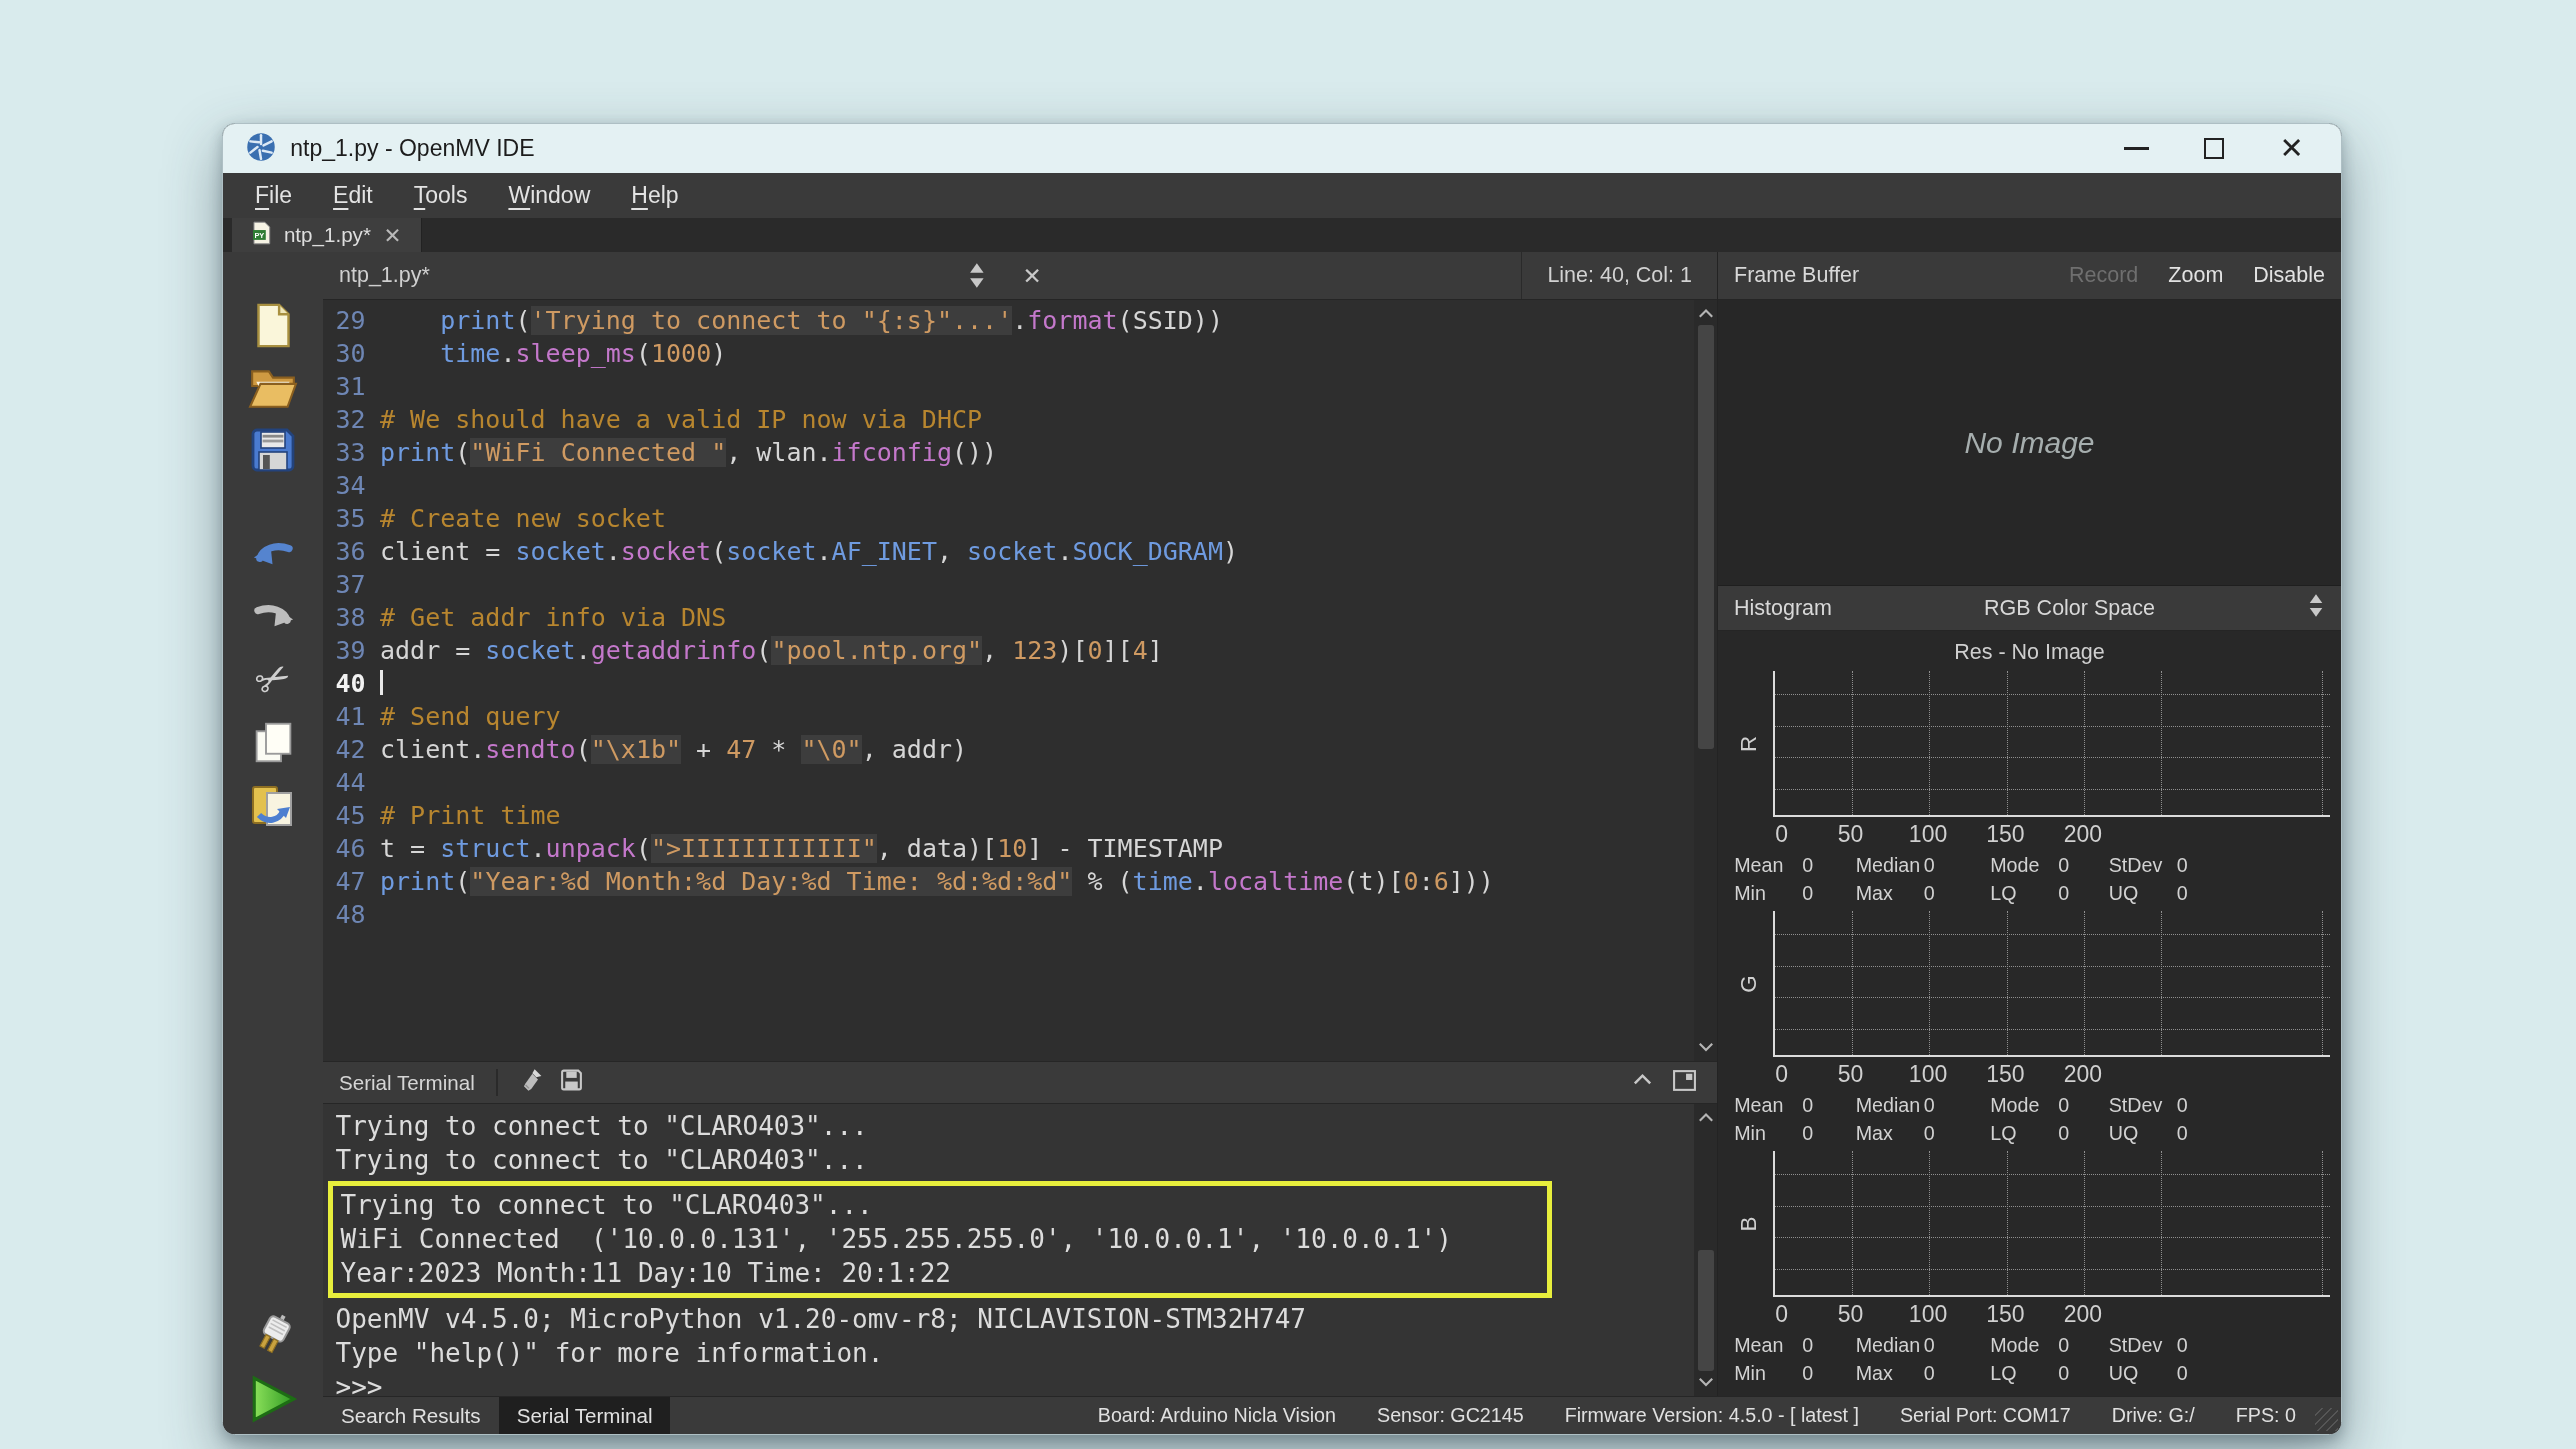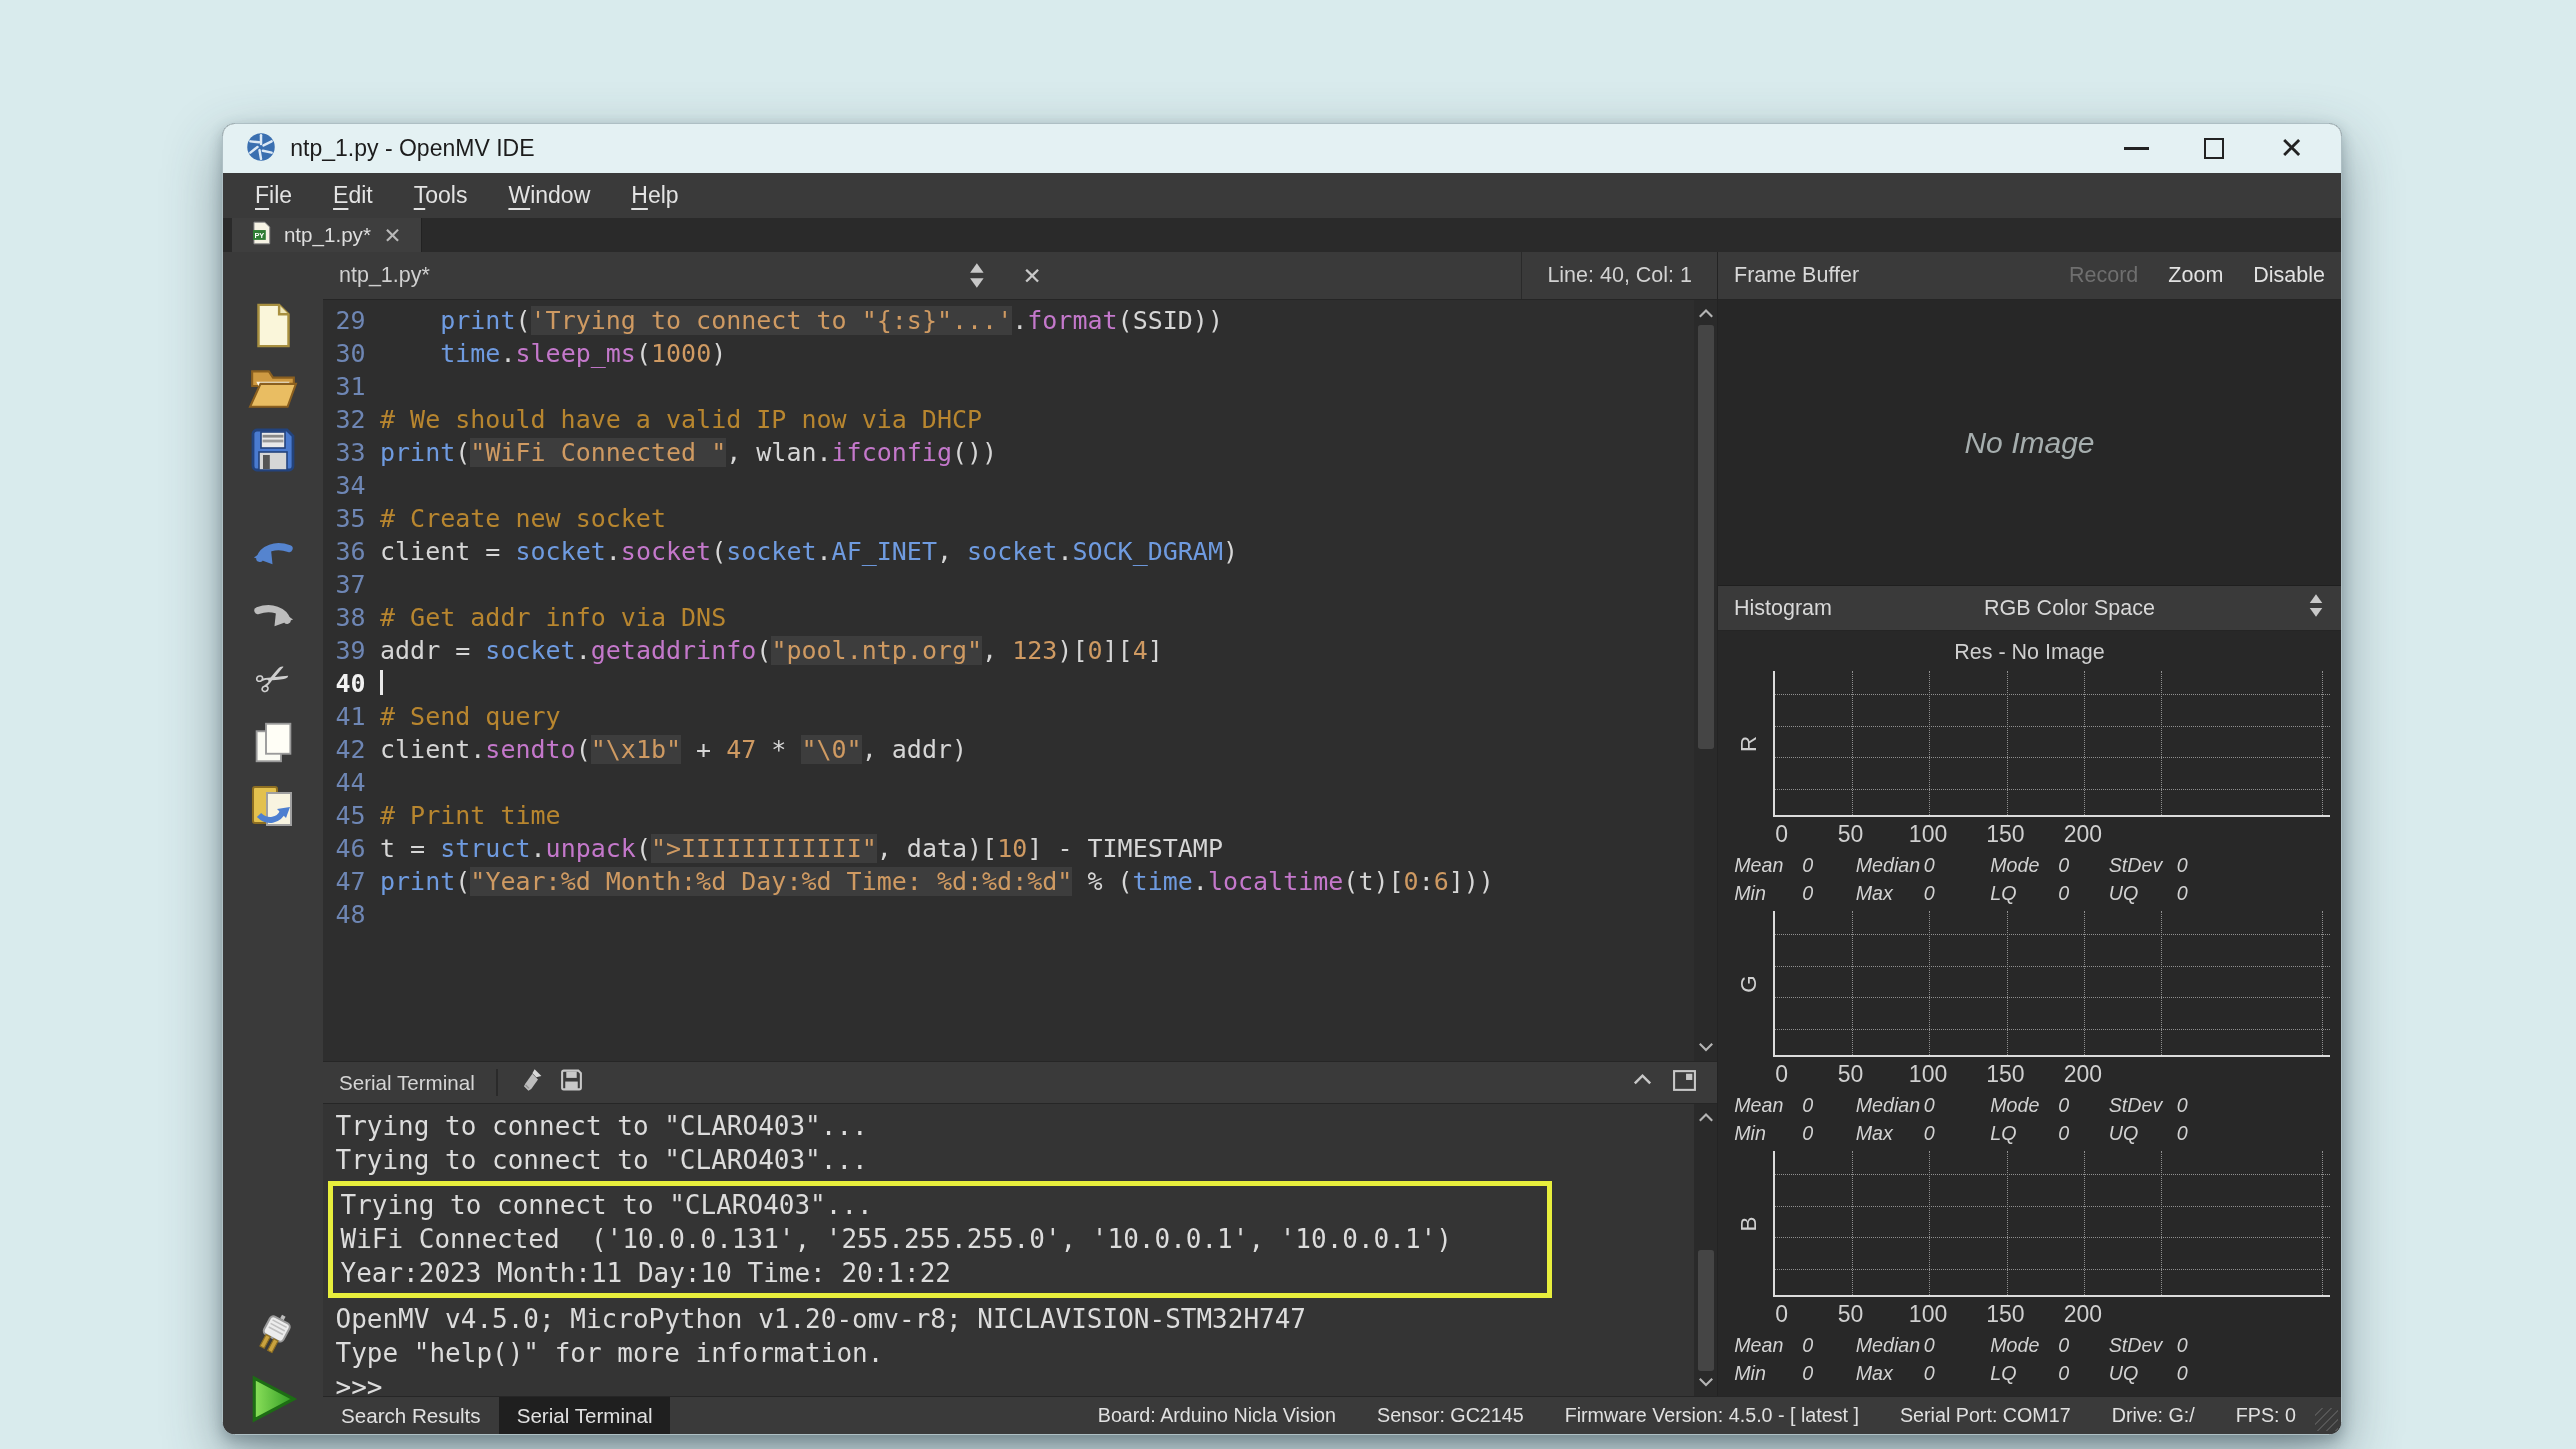--- a/index.html
+++ b/index.html
@@ -116,21 +116,21 @@
   .chan-label { width:48px; flex:0 0 auto; display:flex; align-items:center; justify-content:center; }
   .chan-label span { transform:rotate(-90deg); color:#cfcfcf; font-size:22.4px; }
   .chan-plot { flex:1; position:relative; border-left:2.7px solid #dcdcdc; border-bottom:2.7px solid #dcdcdc; margin-right:3.6px; }
   .hgrid { position:absolute; left:0; right:0; border-top:1.8px dotted #8f8f8f; }
   .vgrid { position:absolute; top:0; bottom:0; border-left:1.8px dotted #8f8f8f; }
   .chan-ticks { position:relative; height:34px; margin-left:48px; margin-right:3.6px;
     font-size:23px; color:#d0d0d0; flex:0 0 auto; }
   .tick { position:absolute; top:3.6px; transform:translateX(-50%); }
   .chan-stats { padding:0 5.4px 3.6px 9px; color:#d2d2d2; font-size:19.7px; flex:0 0 auto; }
   .stat-row { display:grid; grid-template-columns:109px 122px 106px auto; height:28px; align-items:center; column-gap:12.5px; }
-  .stat-cell { display:flex;font-style:italic; }
+  .stat-cell { display:flex; }
   .stat-label { width:68px; }
   .stat-value { }
 
   
   .statusbar { height:38px; background:#3a3a3a; border-top:0.9px solid #262626;
     display:flex; align-items:stretch; padding-right:18px; flex:0 0 auto; position:relative; }
   .status-tab { display:flex; align-items:center; padding:0 18px; font-size:20.6px; color:#e0e0e0; }
   .status-tab.active { background:#1f1f1f; }
   .status-items { margin-left:auto; display:flex; align-items:center; gap:41px; font-size:19.7px; color:#e0e0e0; padding-right:27px; }
   .resize-grip { position:absolute; right:2.7px; bottom:2.7px; width:23px; height:23px;

